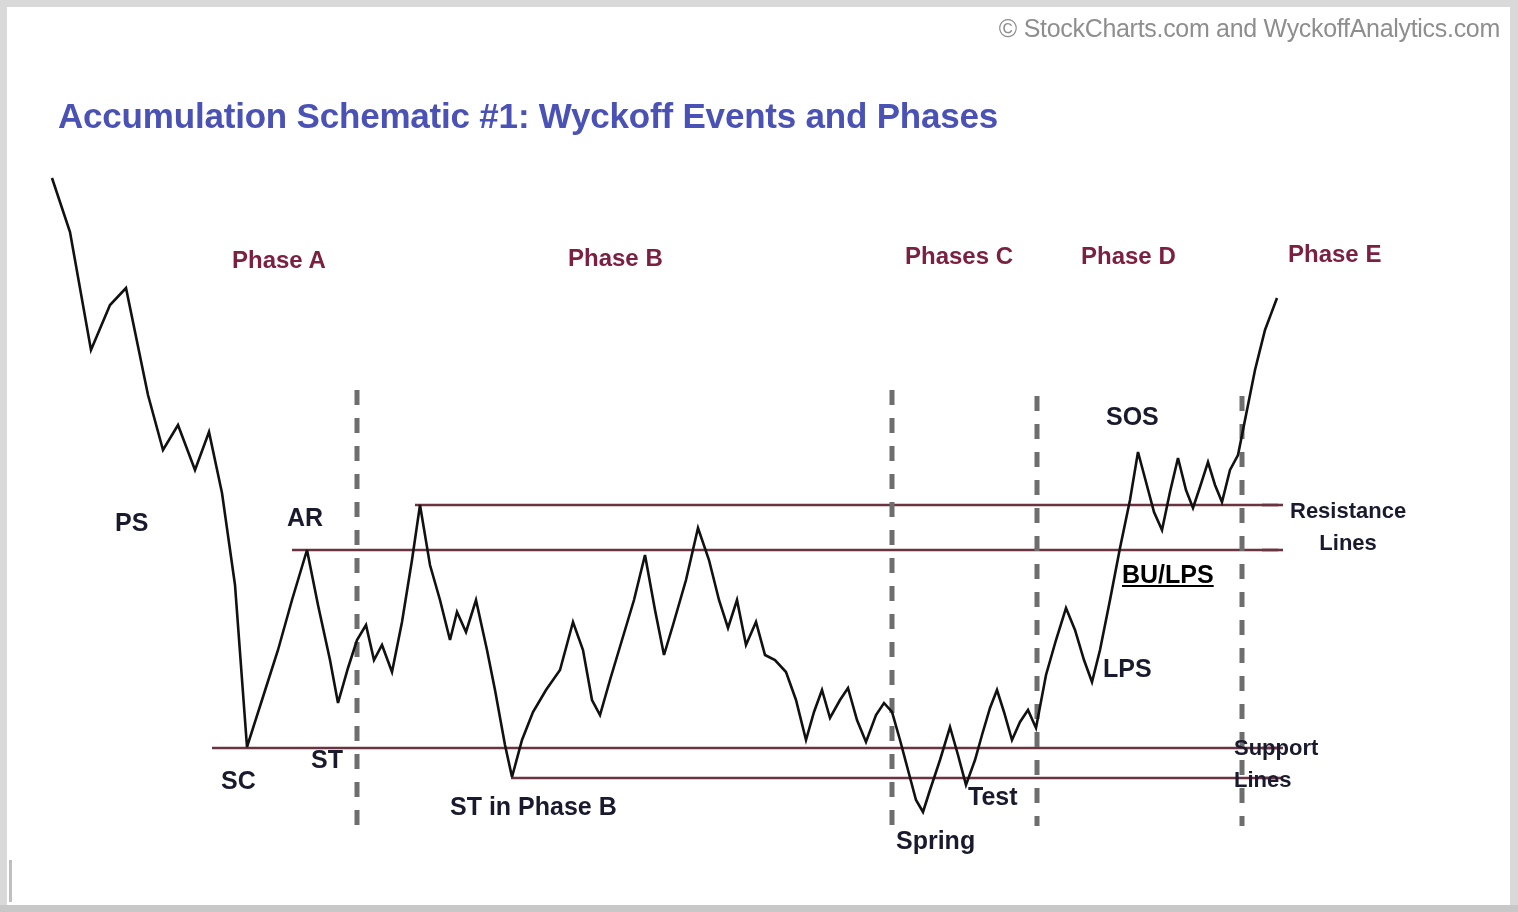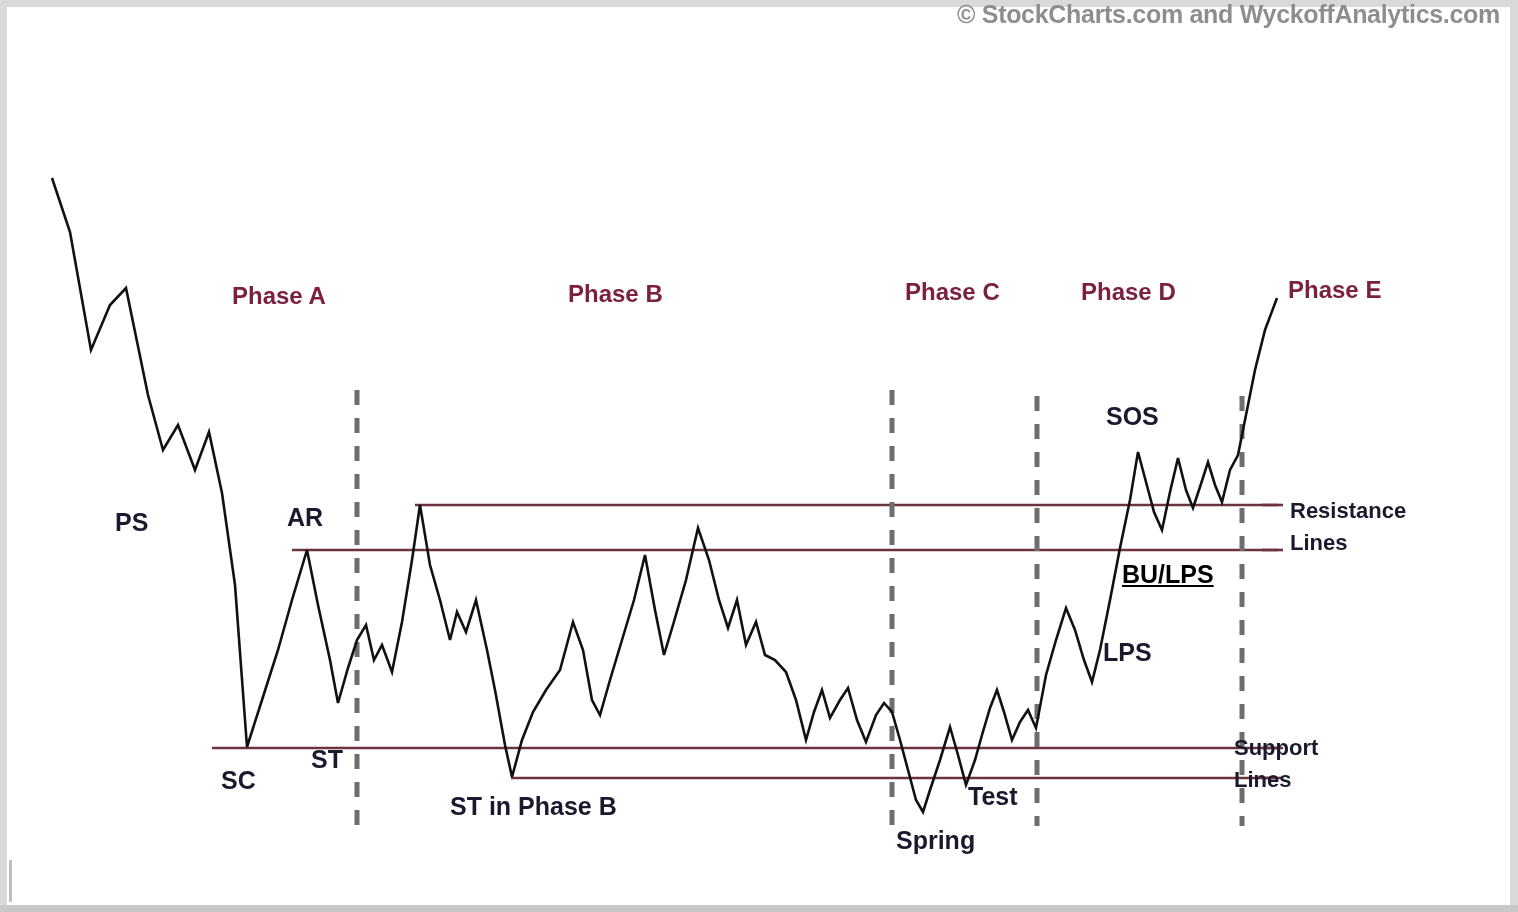--- a/index.html
+++ b/index.html
@@ -46,23 +46,23 @@
   }
 
   svg.chart {
     position: absolute;
     left: 0; top: 0;
     width: 1518px; height: 912px;
   }
 
   .copyright {
     position: absolute;
-    right: 18px; top: 0;
+    right: 18px; top: 14px;
     font-size: 25px;
-    font-weight: bold;
+    font-weight: normal;
     color: #8e8e8e;
     letter-spacing: -0.3px;
     white-space: nowrap;
   }
   .title {
     position: absolute;
     left: 58px; top: 96px;
     font-size: 35px;
     font-weight: bold;
     color: #4a52b5;
@@ -76,21 +76,20 @@
     font-weight: bold;
     color: #7a7a7a;
     white-space: nowrap;
   }
   .phase-label {
     position: absolute;
     font-size: 24px;
     font-weight: bold;
     color: #7b2040;
     white-space: nowrap;
-    margin-top: 36px;
   }
   .event-label {
     position: absolute;
     font-size: 25px;
     font-weight: bold;
     color: #1a1a2e;
     white-space: nowrap;
   }
   .event-label.blue {
     color: #000000;
@@ -135,42 +134,43 @@
         <line x1="892" y1="390" x2="892" y2="826" stroke="#6e6e6e" stroke-width="5" stroke-dasharray="15 13"></line>
         <line x1="1037" y1="396" x2="1037" y2="826" stroke="#6e6e6e" stroke-width="5" stroke-dasharray="15 13"></line>
         <line x1="1242" y1="396" x2="1242" y2="826" stroke="#6e6e6e" stroke-width="5" stroke-dasharray="15 13"></line>
       </g>
     <g id="price-group">
         <polyline points="52,178 70,232 91,350 110,305 126,288 148,395 163,450 178,425 195,470 209,432 222,493 235,585 247,747 262,700 278,650 292,600 307,550 318,605 330,660 338,703 348,668 357,640 366,625 374,660 382,645 392,672 402,622 412,560 420,505 430,565 440,600 450,640 457,612 466,632 476,600 487,650 495,690 505,745 512,777 522,740 533,712 546,690 560,670 573,622 583,650 592,700 600,715 610,680 622,640 634,600 645,555 655,610 664,655 673,625 686,580 698,528 709,560 719,600 728,628 737,600 746,645 756,622 765,655 775,660 786,672 796,700 806,740 814,712 822,690 830,718 840,700 848,688 857,720 866,742 876,715 884,703 892,712 900,740 908,770 916,800 923,812 930,790 940,760 950,727 958,755 966,785 975,760 982,735 990,708 997,690 1004,712 1012,740 1020,722 1028,710 1036,728 1046,675 1056,640 1066,608 1075,630 1084,660 1092,682 1100,650 1110,600 1120,548 1130,500 1138,452 1146,482 1154,512 1162,530 1170,492 1178,458 1186,490 1193,508 1200,487 1208,462 1215,485 1222,502 1230,470 1238,455 1245,420 1255,370 1265,330 1277,298" fill="none" stroke="#111111" stroke-width="2.6" stroke-linejoin="miter" stroke-linecap="butt"></polyline>
       </g>
   </svg>
 
   <div class="copyright">© StockCharts.com and WyckoffAnalytics.com</div>
+  <div class="title">Accumulation Schematic #1: Wyckoff Events and Phases</div>
 
   <div id="phase-labels">
       <div class="phase-label" style="left: 232px; top: 246px;">Phase A</div>
       <div class="phase-label" style="left: 568px; top: 244px;">Phase B</div>
-      <div class="phase-label" style="left: 905px; top: 242px;">Phase C</div>
+      <div class="phase-label" style="left: 905px; top: 242px;">Phases C</div>
       <div class="phase-label" style="left: 1081px; top: 242px; text-align: right;">Phase D</div>
       <div class="phase-label" style="left: 1288px; top: 240px;">Phase E</div>
     </div>
   <div id="event-labels">
       <div class="event-label" style="left: 115px; top: 508px;">PS</div>
       <div class="event-label" style="left: 287px; top: 503px;">AR</div>
       <div class="event-label" style="left: 311px; top: 713px; margin-top: 32px;">ST</div>
       <div class="event-label" style="left: 221px; top: 766px;">SC</div>
       <div class="event-label" style="left: 450px; top: 792px;">ST in Phase B</div>
       <div class="event-label" style="left: 896px; top: 826px;">Spring</div>
       <div class="event-label" style="left: 968px; top: 782px;">Test</div>
       <div class="event-label" style="left: 1106px; top: 402px; text-align: right;">SOS</div>
       <div class="event-label blue" style="left: 1122px; top: 560px;">BU/LPS</div>
-      <div class="event-label" style="left: 1103px; top: 638px;">LPS</div>
+      <div class="event-label" style="left: 1103px; top: 654px;">LPS</div>
     </div>
   <div id="side-labels">
-      <div class="side-label" style="left: 1290px; top: 495px;">
+      <div class="side-label" style="left: 1290px; top: 495px; text-align: center;">
         <div>Resistance</div>
         <div>Lines</div>
       </div>
       <div class="side-label" style="left: 1234px; top: 732px;">
         <div>Support</div>
         <div>Lines</div>
       </div>
     </div>
 
 </div>

